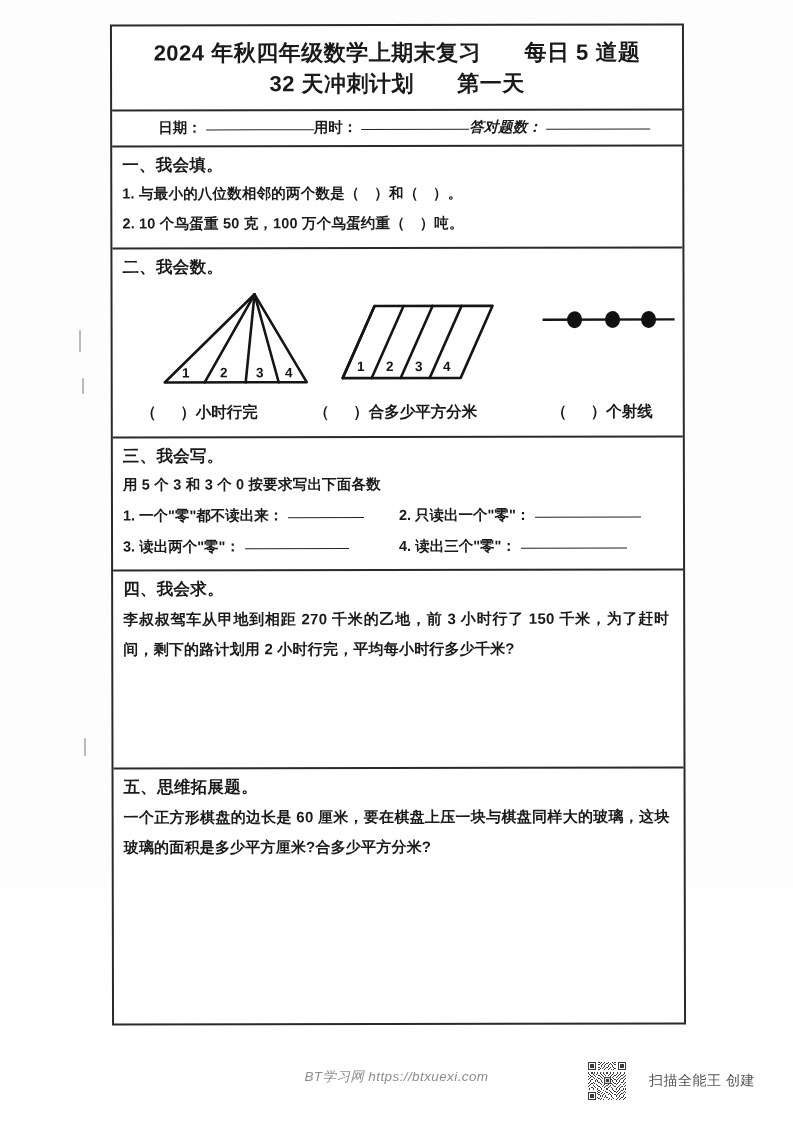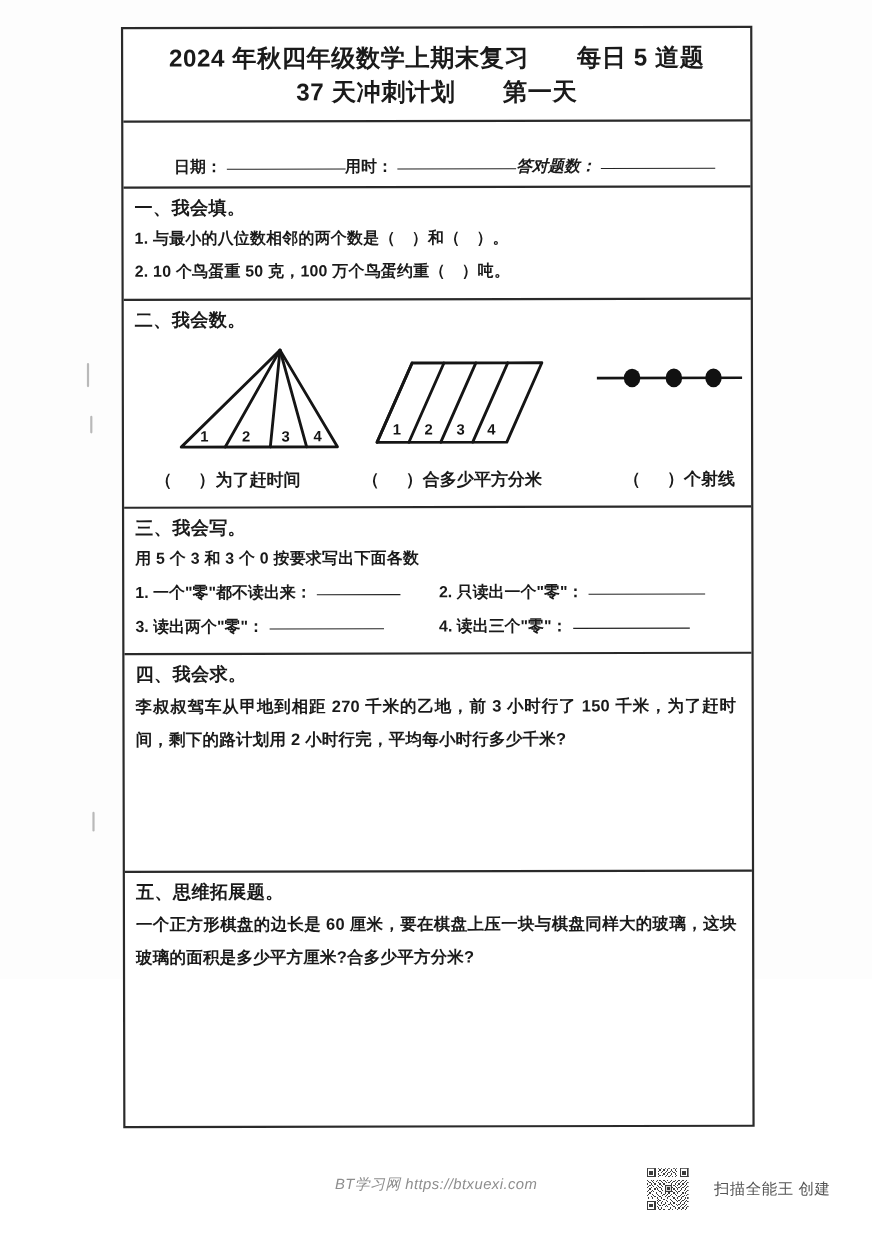--- a/index.html
+++ b/index.html
@@ -81,21 +81,21 @@
   
   #meta-band {
     padding: 7px 10px 8px 10px;
     display: flex;
     align-items: baseline;
     justify-content: flex-start;
     font-size: 14.5px;
     font-weight: bold;
   }
   .meta-item { display: flex; align-items: baseline; white-space: nowrap; }
-  .meta-label { font-weight: bold; margin-top: 24px; }
+  .meta-label { font-weight: bold; }
   .blank-line {
     display: inline-block;
     border-bottom: 1.6px solid #222;
     height: 1px;
     vertical-align: baseline;
     position: relative;
     top: -2px;
   }
   #meta-date-blank { width: 108px; margin-left: 4px; }
   #meta-time-blank { width: 108px; margin-left: 4px; }
@@ -224,21 +224,21 @@
 
   <div id="worksheet-frame">
 
     <div class="band" id="title-band">
       <div class="title-line">
         <span>2024 年秋四年级数学上期末复习</span>
         <span class="gap-lg"></span>
         <span>每日 5 道题</span>
       </div>
       <div class="title-line">
-        <span>37 天冲刺计划</span>
+        <span>32 天冲刺计划</span>
         <span class="gap-lg"></span>
         <span>第一天</span>
       </div>
     </div>
 
     <div class="band" id="meta-band">
       <div class="meta-item">
         <span class="meta-label">日期：</span>
         <span class="blank-line" id="meta-date-blank"></span>
       </div>
@@ -303,21 +303,21 @@
             <line x1="6" y1="38" x2="138" y2="38" stroke="#151515" stroke-width="2.4"></line>
             <ellipse cx="38" cy="38" rx="7.5" ry="8.5" fill="#111"></ellipse>
             <ellipse cx="76" cy="38" rx="7.5" ry="8.5" fill="#111"></ellipse>
             <ellipse cx="112" cy="38" rx="7.5" ry="8.5" fill="#111"></ellipse>
           </svg>
         </div>
 
       </div>
 
       <div id="captions-row">
-        <span class="caption" id="cap-triangle"><span>（</span><span class="paren-blank"></span><span>）为了赶时间</span></span>
+        <span class="caption" id="cap-triangle"><span>（</span><span class="paren-blank"></span><span>）小时行完</span></span>
         <span class="caption" id="cap-parallelogram"><span>（</span><span class="paren-blank"></span><span>）合多少平方分米</span></span>
         <span class="caption" id="cap-ray"><span>（</span><span class="paren-blank"></span><span>）个射线</span></span>
       </div>
     </div>
 
     <div class="band" id="sec3-band">
       <div class="section-head">三、我会写。</div>
       <div class="q-line">用 5 个 3 和 3 个 0 按要求写出下面各数</div>
       <div class="write-grid">
         <div class="write-item"><span>1. 一个"零"都不读出来：</span><span class="blank-line ans-blank" id="w1-blank"></span></div>

